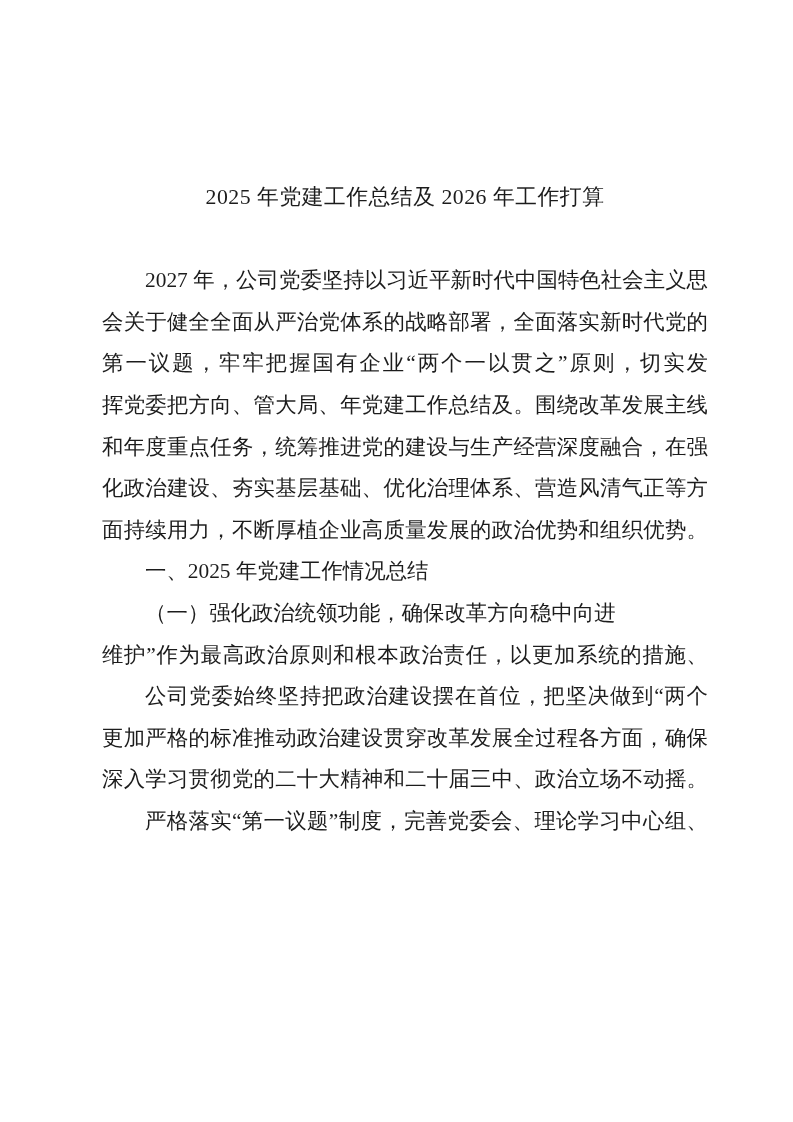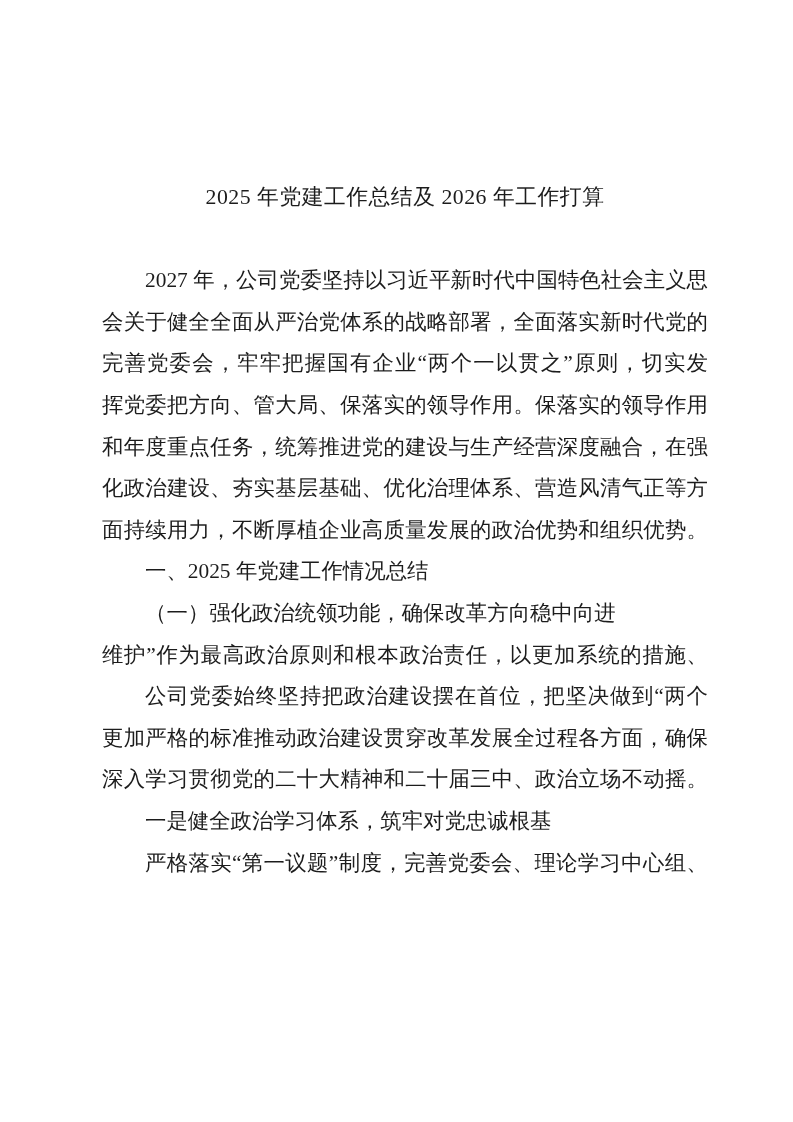--- a/index.html
+++ b/index.html
@@ -42,31 +42,30 @@
 </style>
 </head>
 <body>
 
 <div class="page">
 
   <h1 class="doc-title">2025 年党建工作总结及 2026 年工作打算</h1>
 
   <div class="ln ind">2027 年，公司党委坚持以习近平新时代中国特色社会主义思</div>
   <div class="ln">会关于健全全面从严治党体系的战略部署，全面落实新时代党的</div>
-  <div class="ln">完善党委会，牢牢把握国有企业“两个一以贯之”原则，切实发</div>
-  <div class="ln">挥党委把方向、管大局、保落实的领导作用。保落实的领导作用</div>
+  <div class="ln">第一议题，牢牢把握国有企业“两个一以贯之”原则，切实发</div>
+  <div class="ln">挥党委把方向、管大局、年党建工作总结及。围绕改革发展主线</div>
   <div class="ln">和年度重点任务，统筹推进党的建设与生产经营深度融合，在强</div>
   <div class="ln">化政治建设、夯实基层基础、优化治理体系、营造风清气正等方</div>
   <div class="ln">面持续用力，不断厚植企业高质量发展的政治优势和组织优势。</div>
 
   <div class="ln ind short">一、2025 年党建工作情况总结</div>
   <div class="ln ind short">（一）强化政治统领功能，确保改革方向稳中向进</div>
 
   <div class="ln">维护”作为最高政治原则和根本政治责任，以更加系统的措施、</div>
   <div class="ln ind">公司党委始终坚持把政治建设摆在首位，把坚决做到“两个</div>
   <div class="ln">更加严格的标准推动政治建设贯穿改革发展全过程各方面，确保</div>
   <div class="ln">深入学习贯彻党的二十大精神和二十届三中、政治立场不动摇。</div>
 
-  <div class="ln ind short">一是健全政治学习体系，筑牢对党忠诚根基</div>
 
   <div class="ln ind">严格落实“第一议题”制度，完善党委会、理论学习中心组、</div>
 
 </div>
 
 </body></html>

